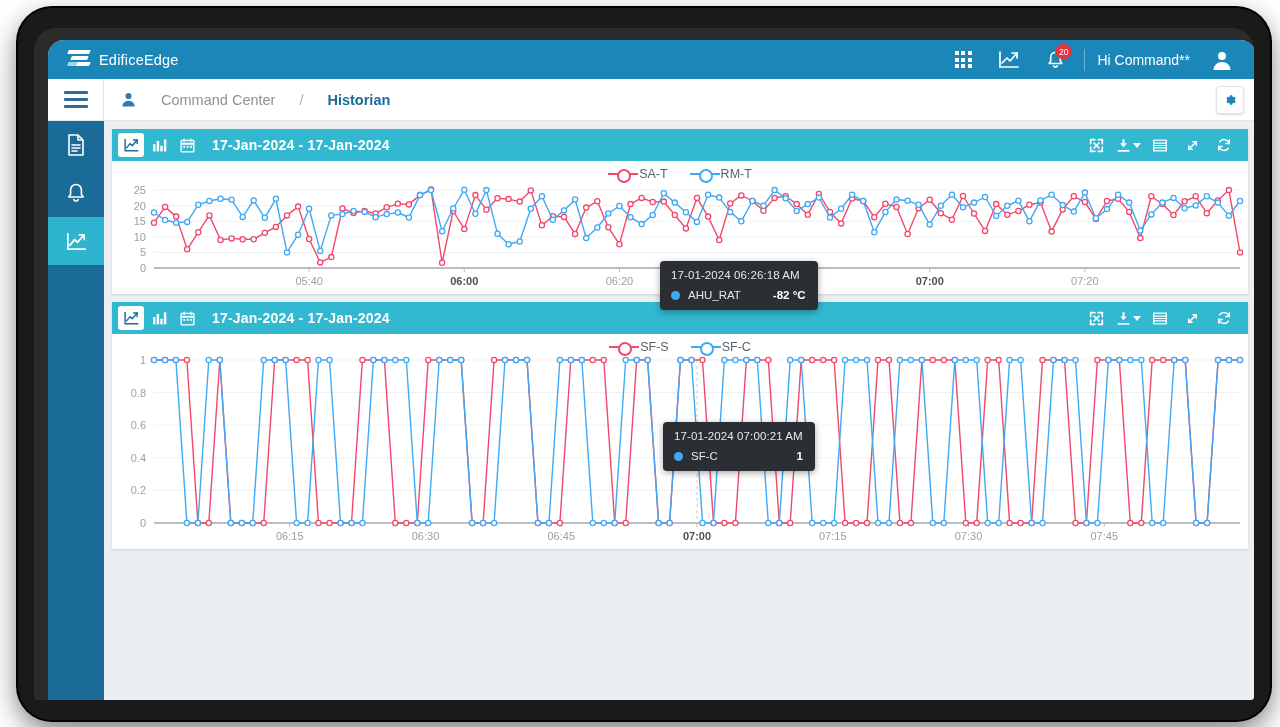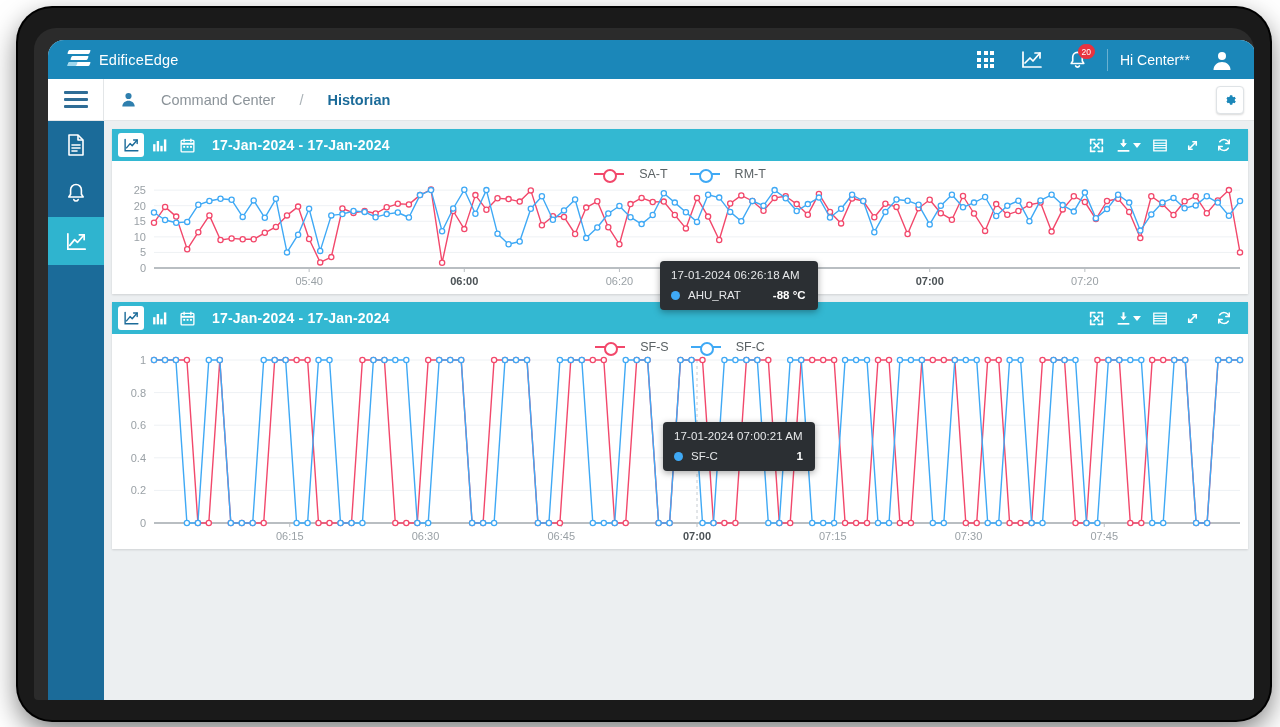--- a/index.html
+++ b/index.html
@@ -129,21 +129,21 @@
   .ph-right .ph-icon { width: 28px; }
   .caret { width:0;height:0;border-left:4px solid transparent;border-right:4px solid transparent;
            border-top:5px solid #fff; margin-left:2px; }
 
   .plot-wrap { position: relative; background:#fff; }
   .legend {
     position:absolute; left:0; right:0; top:6px;
     display:flex; justify-content:center; align-items:center; gap: 22px;
     font-size: 12.5px; color:#5b6265;
   }
-  .legend-item { display:flex; align-items:center; gap:15px; cursor:pointer; }
+  .legend-item { display:flex; align-items:center; gap:1px; cursor:pointer; }
   .lg-mark { width: 30px; height: 12px; position: relative; }
   .lg-mark::before {
     content:""; position:absolute; top:5px; left:0; width:30px; height:2px; background: currentColor;
   }
   .lg-mark::after {
     content:""; position:absolute; top:1px; left:9px; width:10px; height:10px;
     border:2px solid currentColor; background:#fff; border-radius:50%;
   }
   .lg-text { color:#5b6265; }
 
@@ -199,21 +199,21 @@
             </svg>
           </div>
           <div class="top-icon">
             <svg width="21" height="22" viewBox="0 0 22 22" fill="none" stroke="#fff" stroke-width="1.7">
               <path d="M11 3c-3 0-5 2.2-5 5v4l-1.6 2.6h13.2L16 12V8c0-2.8-2-5-5-5z" stroke-linejoin="round"></path>
               <path d="M9 17.2a2.2 2.2 0 0 0 4 0" stroke-linecap="round"></path>
             </svg>
             <span class="badge">20</span>
           </div>
           <div id="divider-v"></div>
-          <div id="greeting">Hi Center**</div>
+          <div id="greeting">Hi Command**</div>
           <div id="avatar-btn">
             <svg width="22" height="22" viewBox="0 0 22 22" fill="#fff">
               <circle cx="11" cy="7" r="4"></circle>
               <path d="M2.5 21c0-4.7 3.8-8 8.5-8s8.5 3.3 8.5 8z"></path>
             </svg>
           </div>
         </div>
       </div>
 
       <div id="crumbrow">
@@ -570,21 +570,21 @@
                   <circle cx="1105.8" cy="41.6" r="2.6" fill="#ffffff" stroke="#3fa9f5" stroke-width="1.3"></circle>
                   <circle cx="1116.9" cy="54.7" r="2.6" fill="#ffffff" stroke="#3fa9f5" stroke-width="1.3"></circle>
                   <circle cx="1128.0" cy="40.0" r="2.6" fill="#ffffff" stroke="#3fa9f5" stroke-width="1.3"></circle>
                 </svg>
 
               <div class="tip" id="tip1" style="left:548px; top:100px;">
                 <div class="tip-date">17-01-2024 06:26:18 AM</div>
                 <div class="tip-row">
                   <span class="tip-dot"></span>
                   <span class="tip-name">AHU_RAT</span>
-                  <span class="tip-val">-88 °C</span>
+                  <span class="tip-val">-82 °C</span>
                 </div>
               </div>
             </div>
           </div>
 
           <div class="panel">
             <div class="panel-head">
               <div class="ph-icon sel">
                 <svg width="17" height="16" viewBox="0 0 24 22" fill="none" stroke="#1b6b99" stroke-width="2">
                   <path d="M3 3v16h18" stroke-linecap="round"></path>

